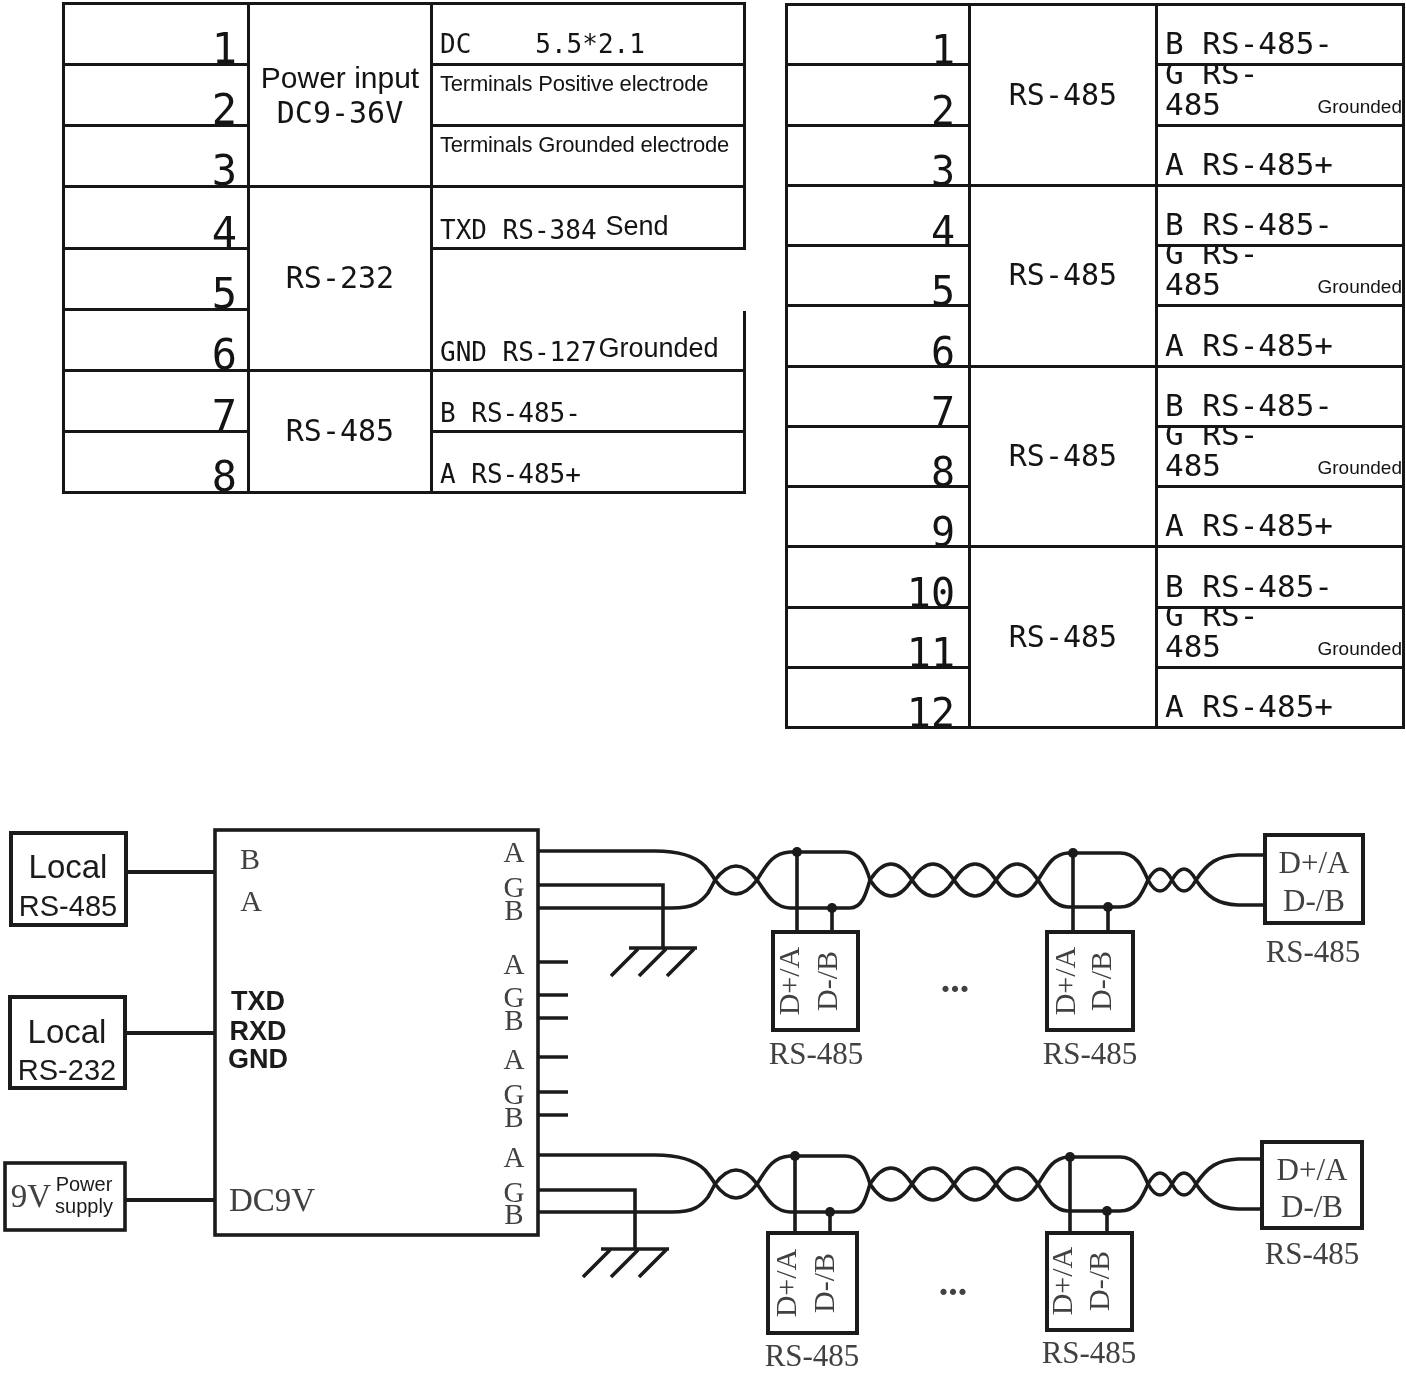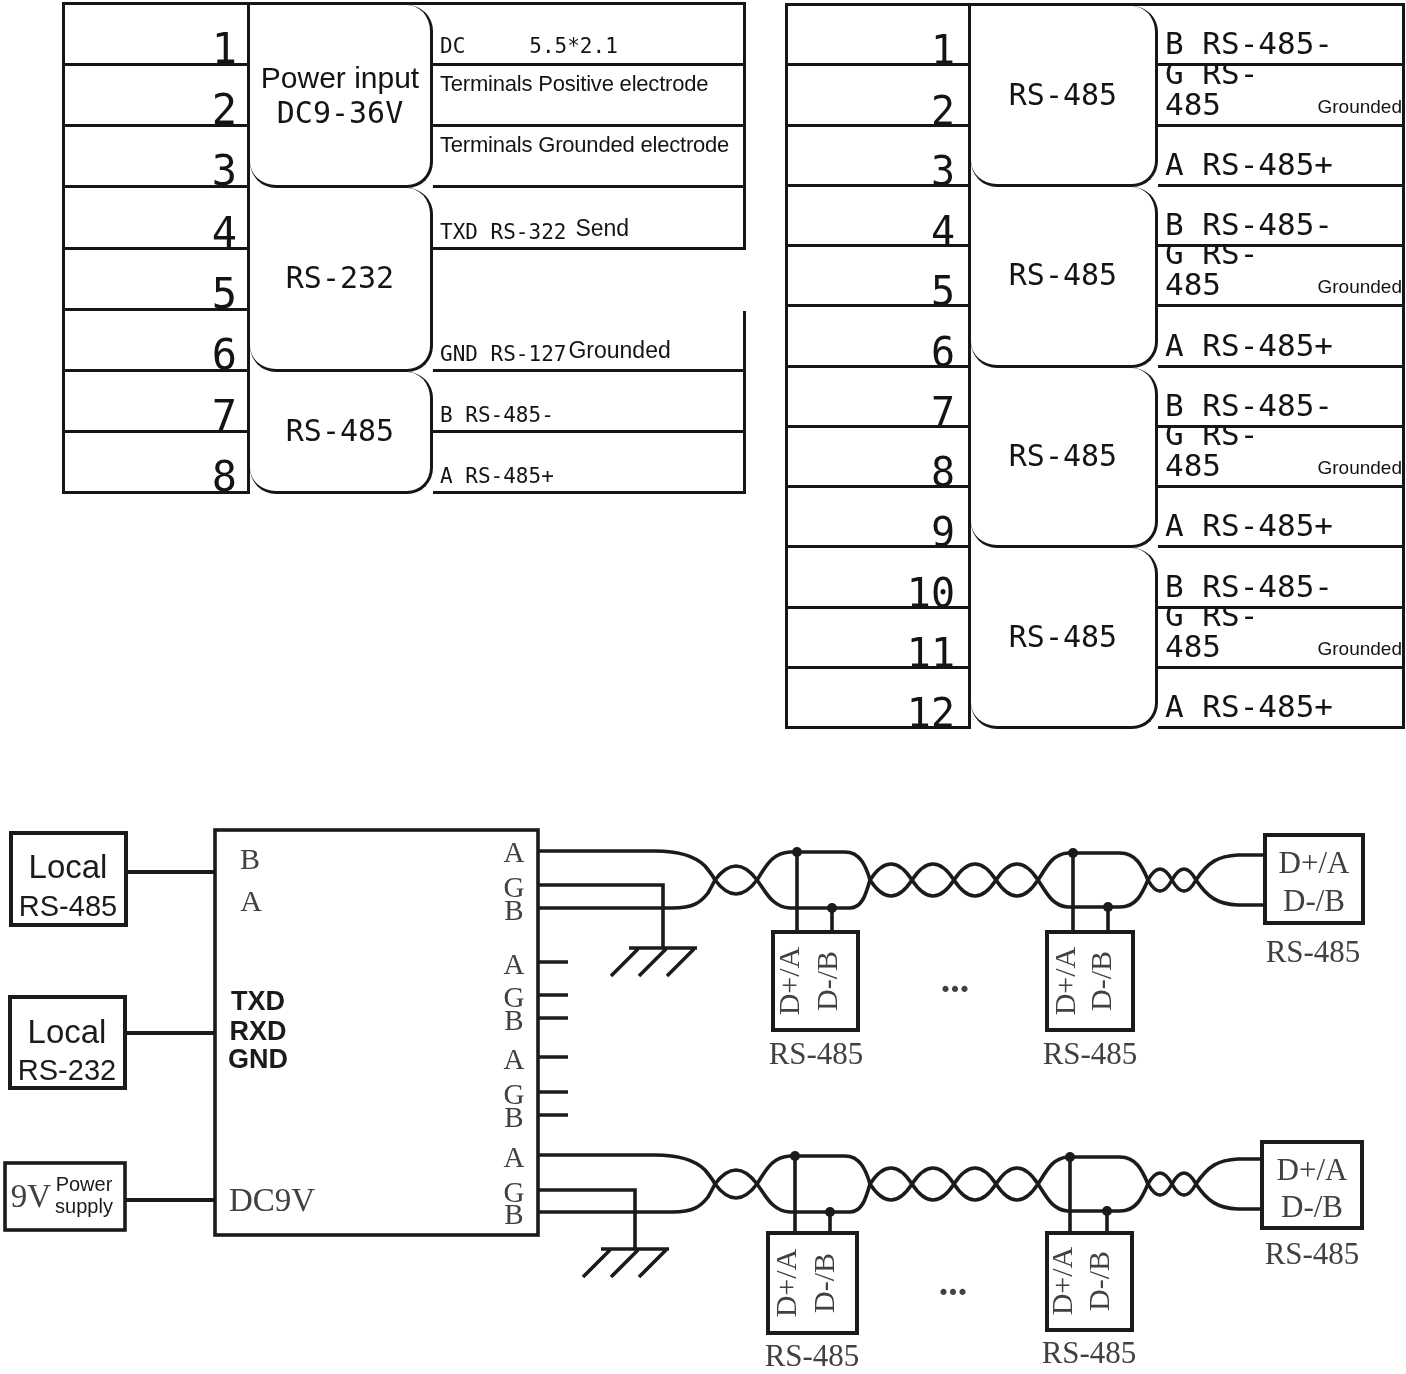--- a/index.html
+++ b/index.html
@@ -7,27 +7,27 @@
          font-family:"Liberation Sans",sans-serif;color:#141414;}
   
   .ptable{position:absolute;display:grid;border-top:3px solid #161616;border-left:3px solid #161616;}
   .lt{left:62px;top:2px;width:681px;height:489px;grid-template-columns:185px 183px 313px;grid-template-rows:repeat(8,1fr);}
   .rt{left:785px;top:3px;width:617px;height:723px;grid-template-columns:183px 187px 247px;grid-template-rows:repeat(12,1fr);}
   .cell{border-right:3px solid #161616;border-bottom:3px solid #161616;box-sizing:border-box;display:flex;overflow:hidden;background:#fff;}
   .num{align-items:flex-end;justify-content:flex-end;padding:0 10px 0 0;}
   .num span{font-family:"DejaVu Sans Mono",monospace;font-size:42px;line-height:1;transform:translateY(7px);}
   .rt .num span{font-size:40px;}
   .rt .num{padding-right:13px;}
-  .group{align-items:center;justify-content:center;text-align:center;flex-direction:column;border-radius:26px;}
+  .group{align-items:center;justify-content:center;text-align:center;flex-direction:column;}
   .group .g-mono{font-family:"DejaVu Sans Mono",monospace;font-size:30px;line-height:1.15;}
   .group .g-sans{font-size:30px;line-height:1.2;}
   .desc{align-items:flex-end;padding:0 0 4px 7px;}
-  .desc .code{font-family:"DejaVu Sans Mono",monospace;font-size:21px;line-height:1;}
+  .desc .code{font-family:"DejaVu Sans Mono",monospace;font-size:26px;line-height:1;}
   .rt .desc .code{font-size:31px;}
-  .desc .note{font-size:23px;line-height:1;margin:0 0 3px 9px;}
+  .desc .note{font-size:27px;line-height:1;margin:0 0 3px 9px;}
   .desc .note.tight{margin-left:2px;}
   .rt .desc .note{font-size:19px;margin:0 0 4px 6px;}
   .desc.dual{gap:64px;padding-bottom:6px;}
   .desc.twoline{flex-direction:column;align-items:flex-start;justify-content:space-between;padding:6px 0 2px 7px;gap:32px;}
   .desc.twoline .line1{font-size:22px;line-height:1.05;letter-spacing:-0.2px;}
   .desc.twoline .sym{font-family:"DejaVu Sans Mono",monospace;font-size:30px;line-height:0.55;}
   
   .diagram{position:absolute;left:0;top:0;width:1406px;height:1374px;}
   .wire{fill:none;stroke:#1b1b1b;stroke-width:3.6px;}
   .thick{stroke-width:4.2px;}
@@ -86,21 +86,21 @@
     </div>
     <div class="cell desc twoline" style="grid-area:2/3">
       <span class="line1">Terminals Positive electrode</span>
       <span class="sym">+</span>
     </div>
     <div class="cell desc twoline" style="grid-area:3/3">
       <span class="line1">Terminals Grounded electrode</span>
       <span class="sym">-</span>
     </div>
     <div class="cell desc" style="grid-area:4/3">
-      <span class="code">TXD RS-322</span>
+      <span class="code">TXD RS-384</span>
       <span class="note">Send</span>
     </div>
     <div class="cell desc" style="grid-area:6/3">
       <span class="code">GND RS-127</span>
       <span class="note tight">Grounded</span>
     </div>
     <div class="cell desc" style="grid-area:7/3">
       <span class="code">B RS-485-</span>
     </div>
     <div class="cell desc" style="grid-area:8/3">

